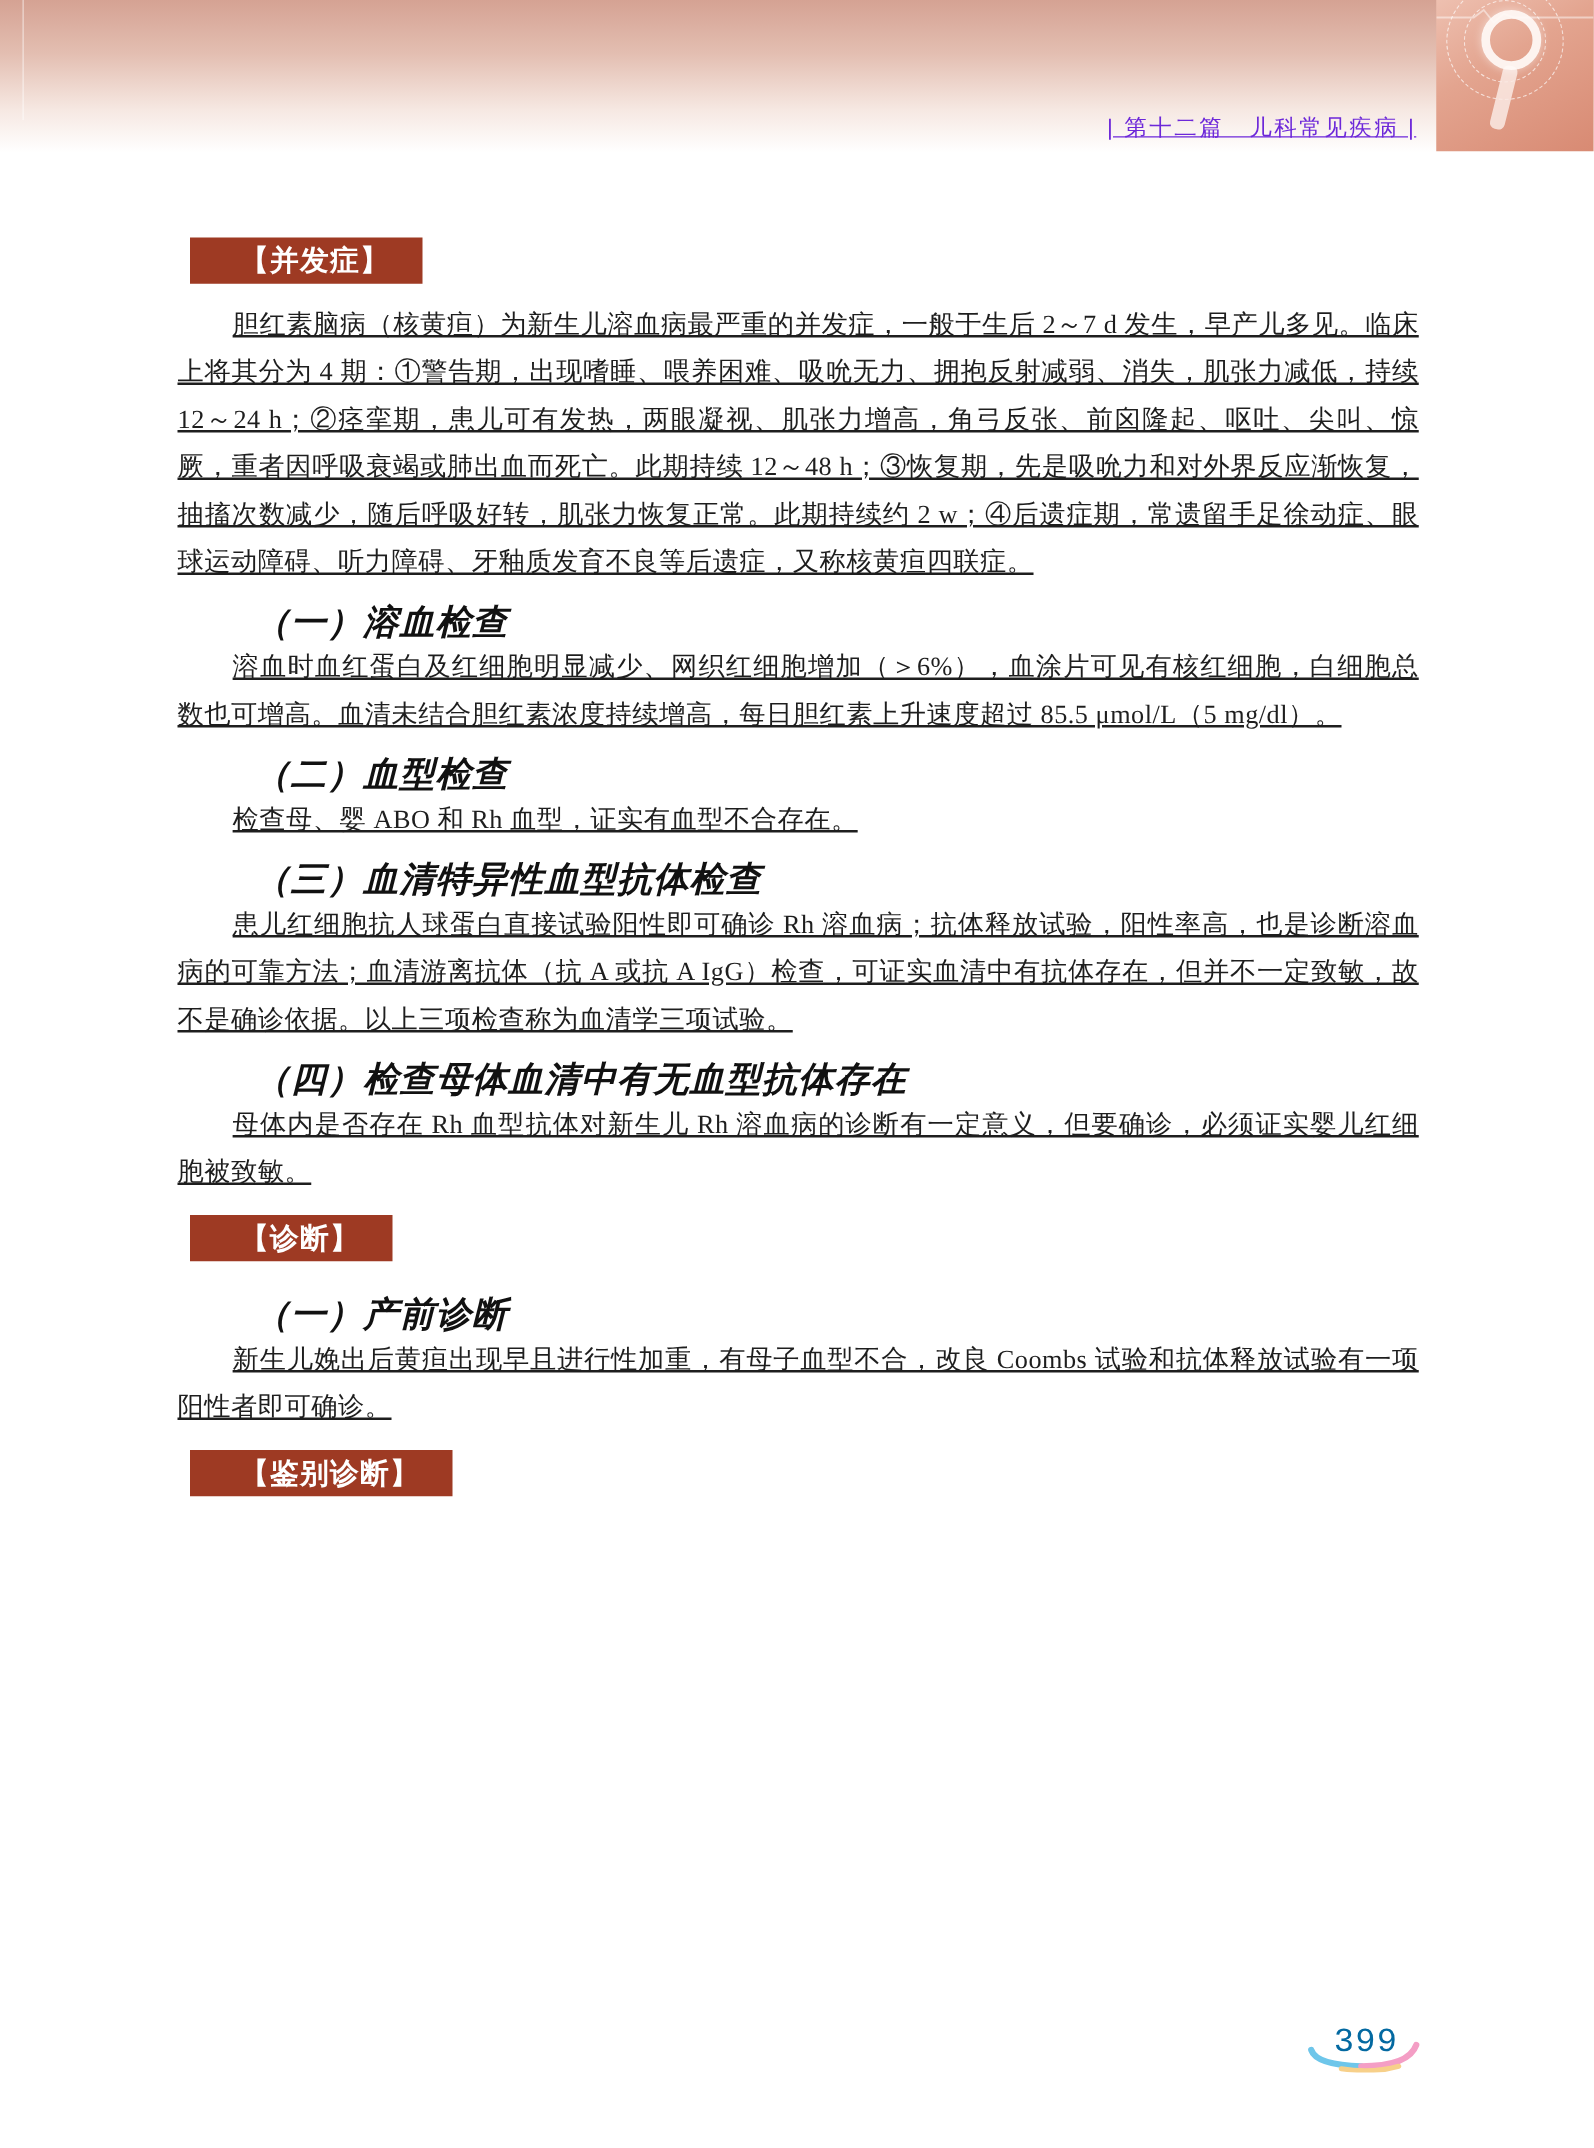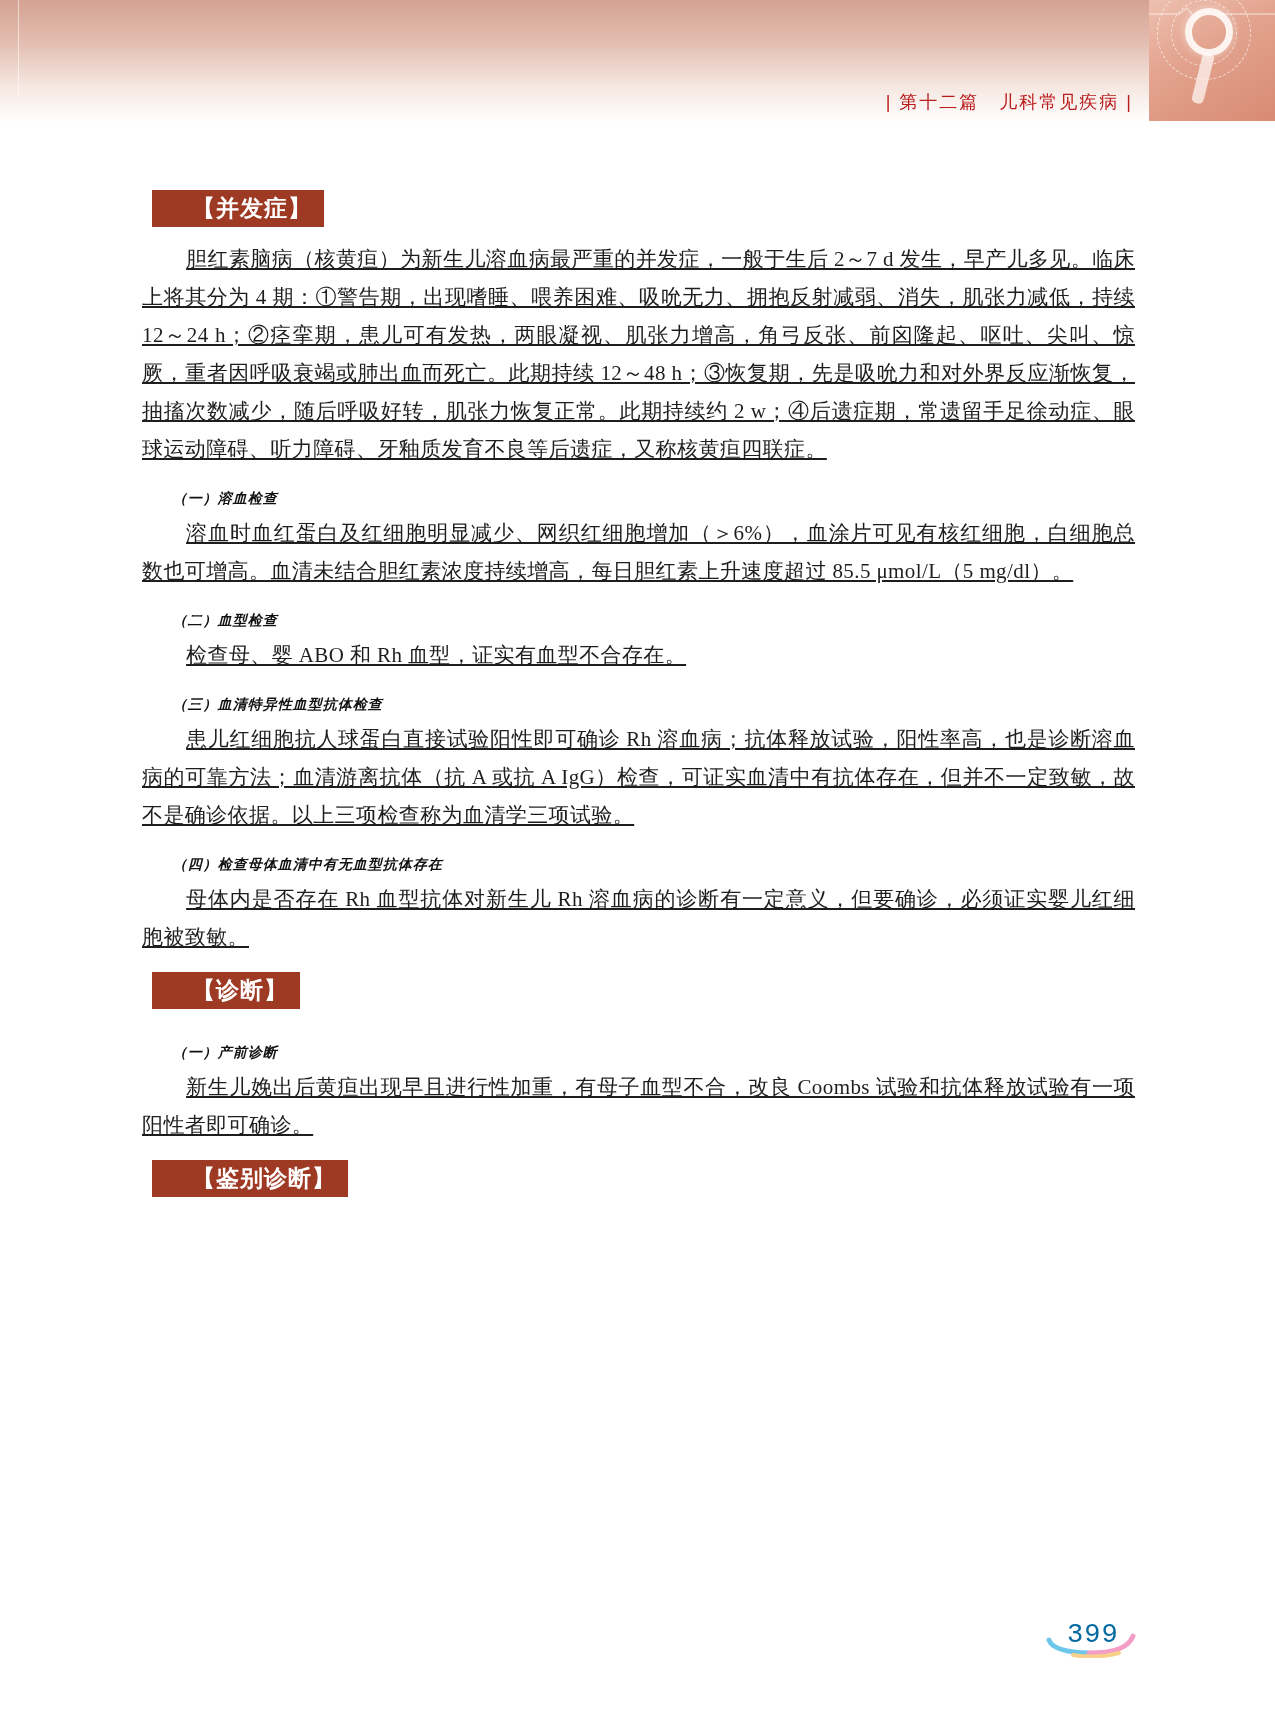--- a/index.html
+++ b/index.html
@@ -18,23 +18,24 @@
     background:linear-gradient(to bottom,#d5a293 0%,#e3beb1 35%,#f6e8e2 72%,#ffffff 100%);
   }
   .top-gradient .left-line{
     position:absolute;left:18px;top:0;width:1px;height:96px;
     background:rgba(255,255,255,.55);
   }
 
   
   .running-head{
     position:absolute;top:90px;right:142px;
-    font-size:18px;color:#b91c1c;letter-spacing:2px;
+    font-size:18px;color:#6d28d9;letter-spacing:2px;
     font-family:"Liberation Sans","DejaVu Sans",sans-serif;
     font-weight:500;
+    text-decoration:underline;
   }
 
   
   .photo{
     position:absolute;top:0;right:0;width:126px;height:121px;
     background:linear-gradient(150deg,#eec0b0 0%,#e3a48f 40%,#d88a73 100%);
     overflow:hidden;
   }
   .photo .ring1,.photo .ring2{
     position:absolute;border-radius:50%;border:1px dashed rgba(255,255,255,.65);
@@ -57,32 +58,32 @@
   
   .content{
     position:absolute;top:190px;left:142px;width:993px;
   }
 
   .sec-bar{
     display:inline-block;
     background:#9e3a23;color:#ffffff;
     font-family:"Liberation Sans","DejaVu Sans",sans-serif;
     font-weight:bold;font-size:23px;line-height:37px;
-    padding:0 12px 0 40px;letter-spacing:1px;
+    padding:0 26px 0 40px;letter-spacing:1px;
     margin:16px 0 13px 10px;
   }
   .sec-bar.first{margin-top:0;}
 
   .para{
     margin:0;font-size:21px;line-height:38px;color:#1e1e1e;
     text-align:justify;text-indent:2.1em;letter-spacing:.4px;text-decoration:underline;
   }
   .subhead{
     margin:16px 0 0 0;padding-left:2.2em;
-    font-size:14px;line-height:30px;color:#111;
+    font-size:28px;line-height:30px;color:#111;
     font-weight:bold;font-style:italic;letter-spacing:1px;
   }
   section{display:block;}
 
   
   .page-num{
     position:absolute;top:1618px;right:136px;width:96px;height:44px;
   }
   .page-num .swoosh{position:absolute;left:0;top:10px;}
   .page-num .num{

